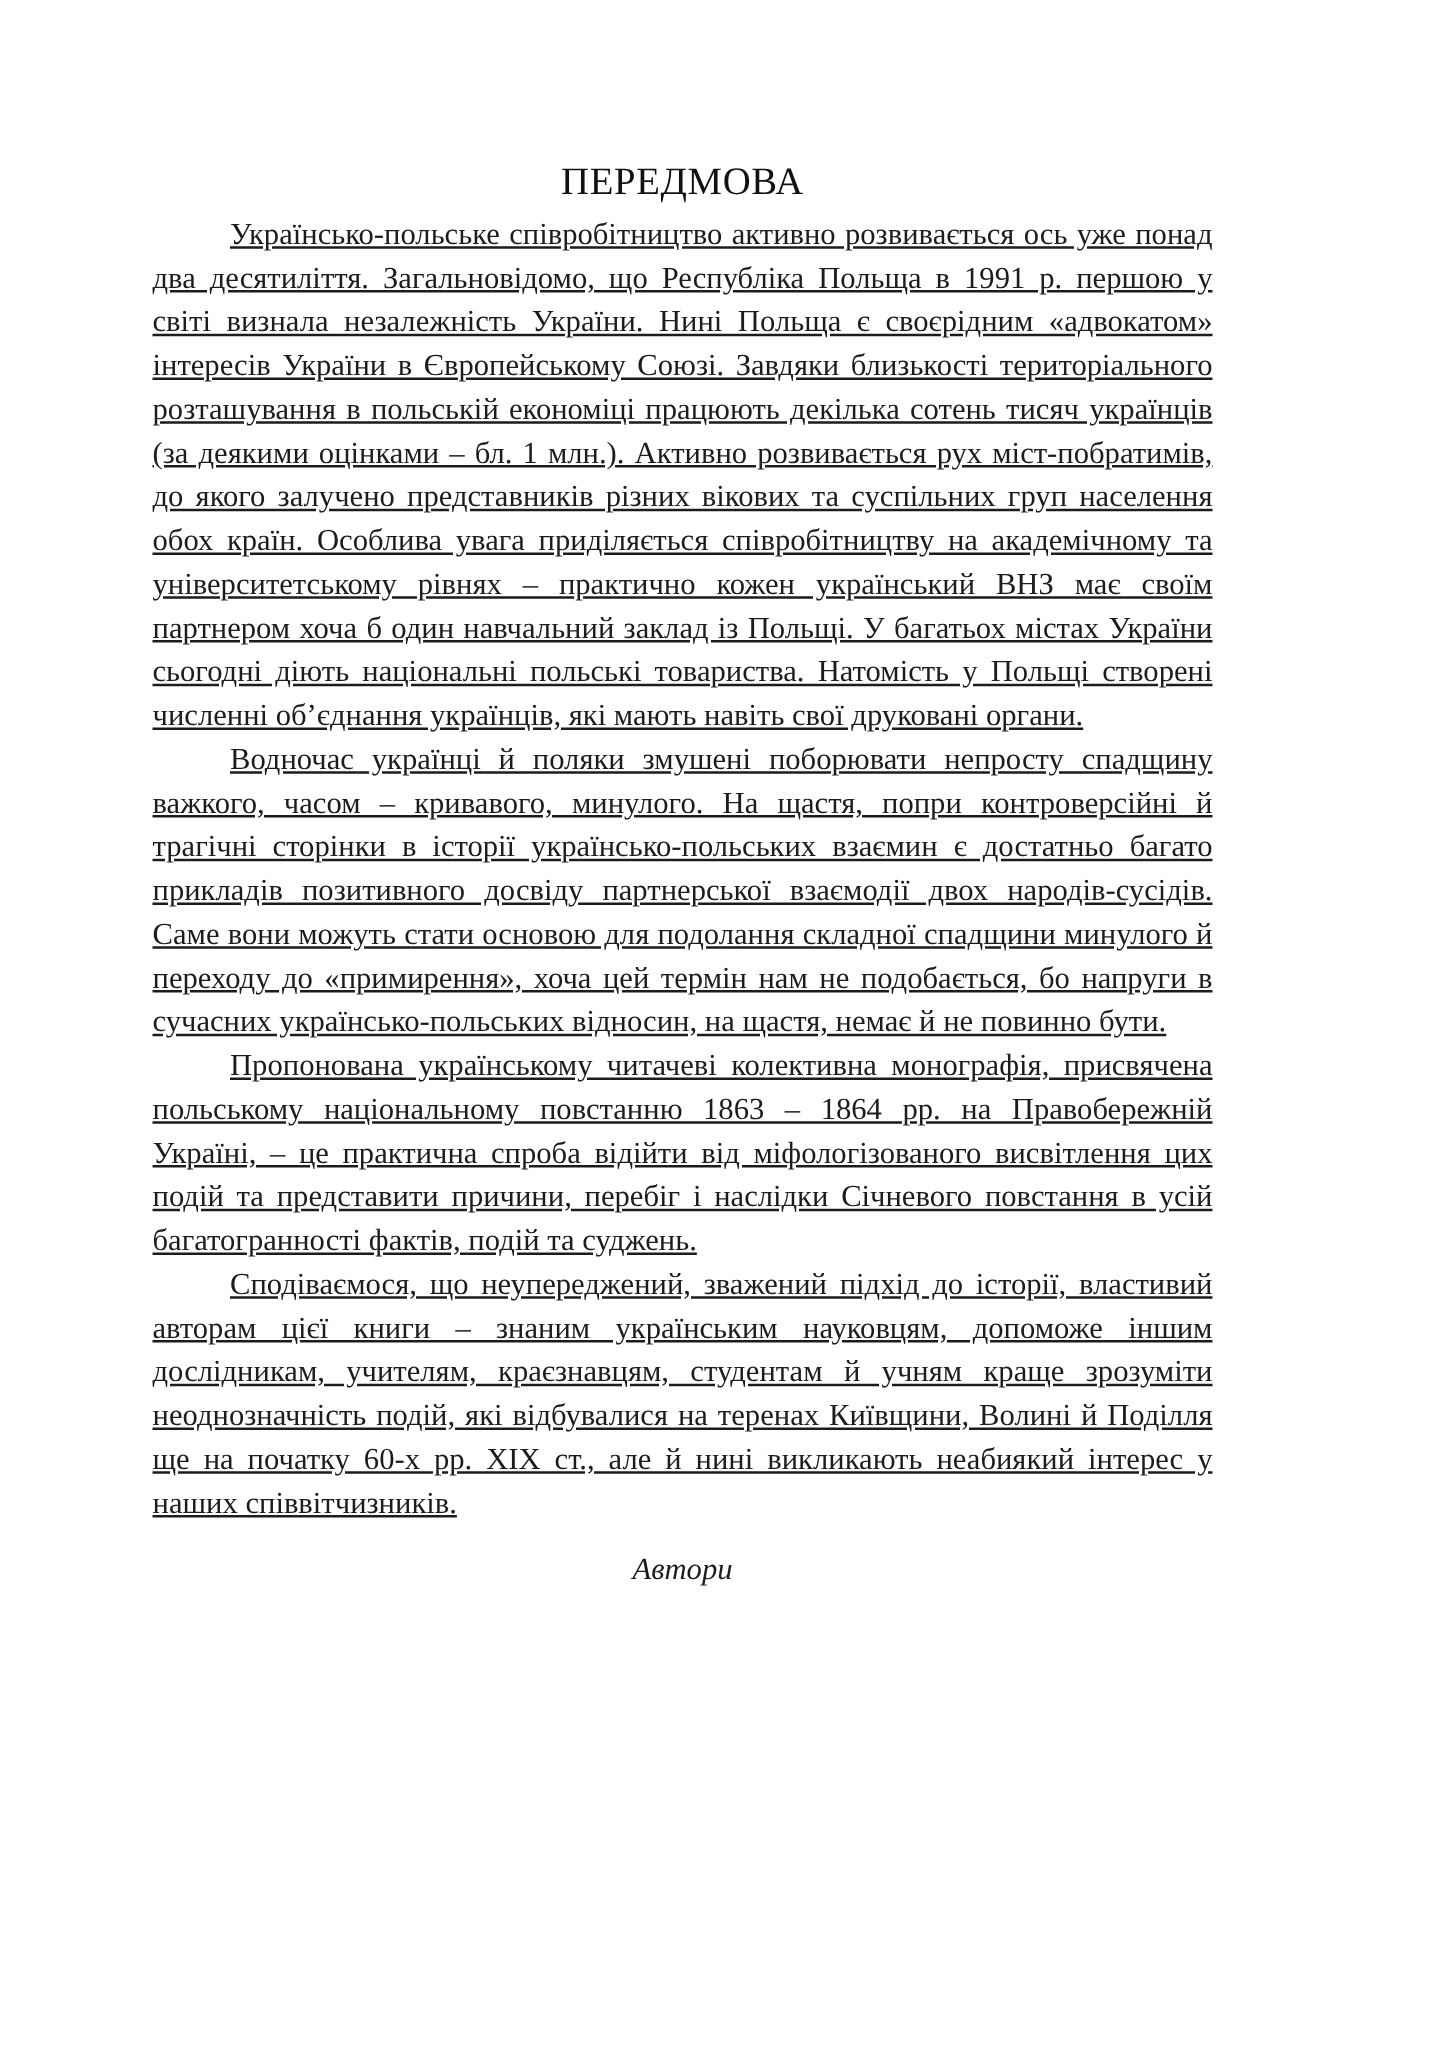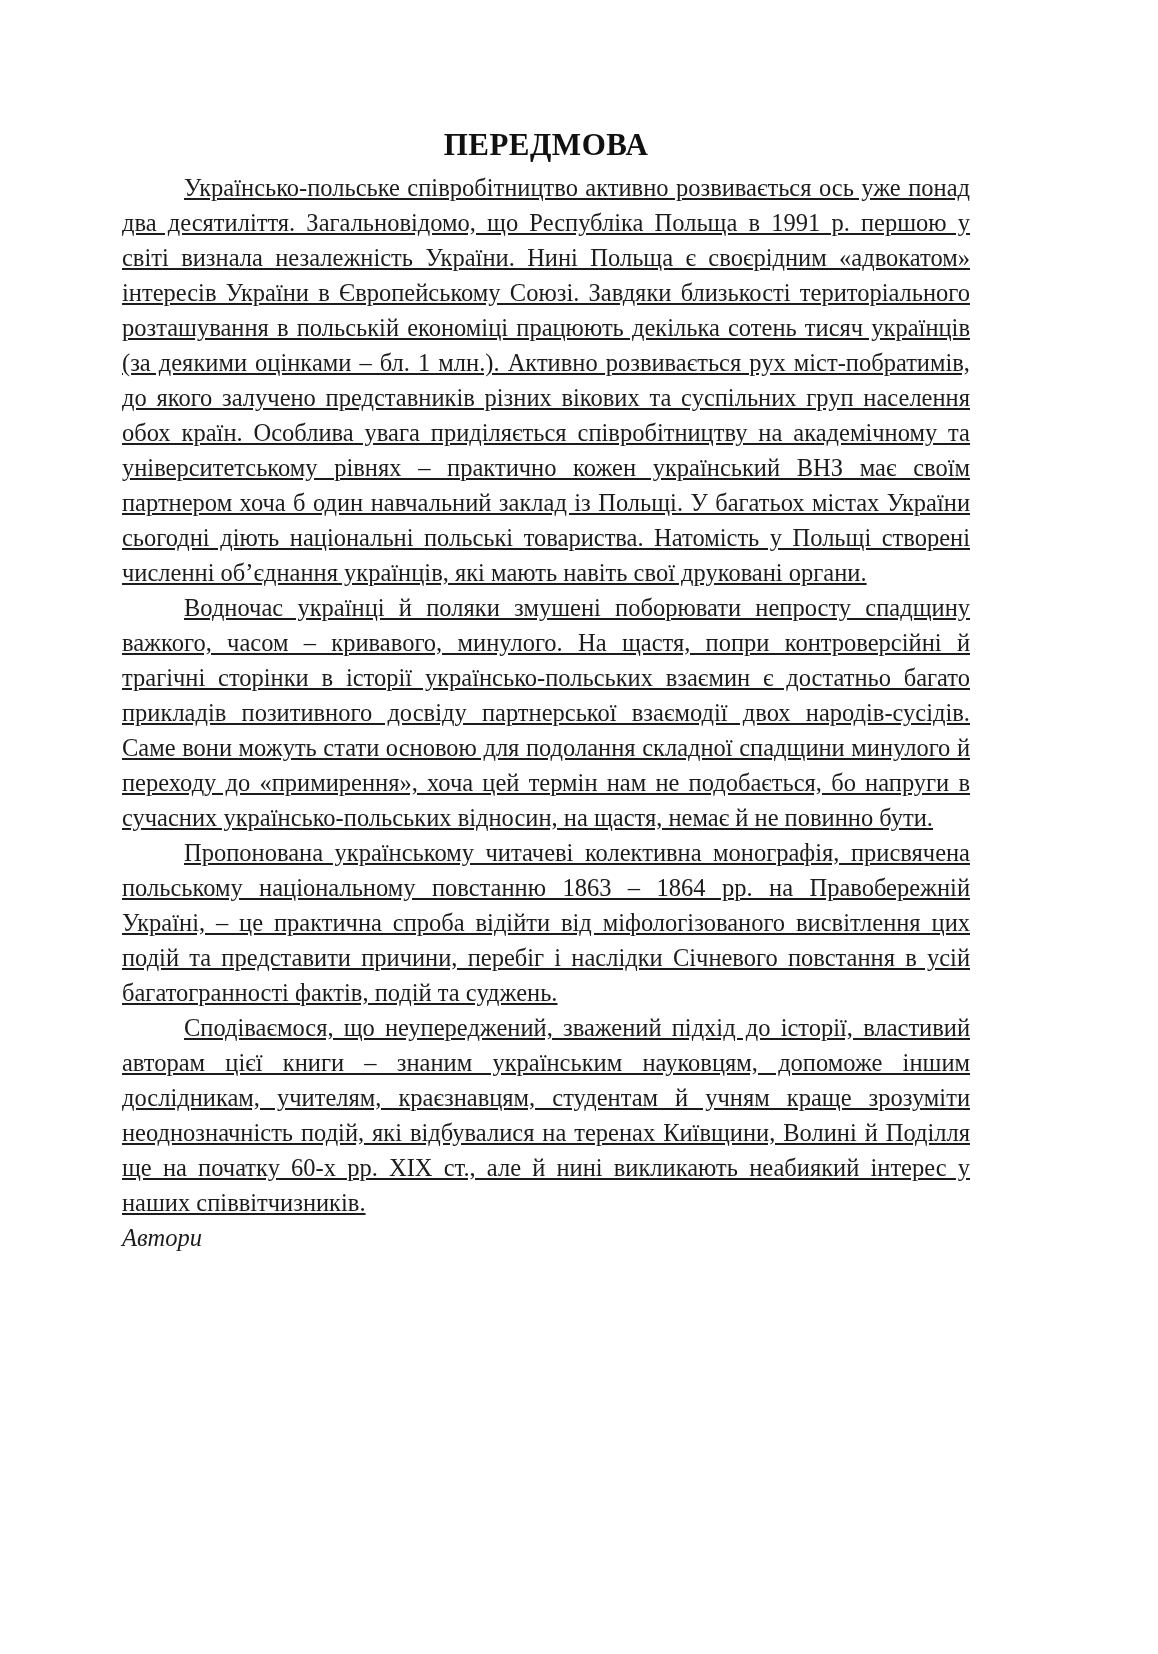--- a/index.html
+++ b/index.html
@@ -15,36 +15,36 @@
     box-sizing: border-box;
     padding: 126px 188px 0 122px;
     font-family: "Liberation Serif", serif;
     font-size: 24.5px;
     line-height: 35px;
     color: #1c1c1c;
     overflow: hidden;
   }
   .title {
     font-size: 31px;
-    font-weight: bold;
+    font-weight: normal;
     text-align: center;
     letter-spacing: 0.5px;
     margin: 0 0 6px 0;
     line-height: 38px;
     color: #111111;
   }
   .para {
     margin: 0;
     text-align: justify;
     text-indent: 62px;
     text-decoration: underline;
   }
   .signature {
-    margin: 0;
-    text-align: left;
+    margin: 18px;
+    text-align: center;
     font-style: italic;
   }
 </style>
 </head>
 <body>
 
 <div class="page">
   <h1 class="title">ПЕРЕДМОВА</h1>
 
   <p class="para">Українсько-польське співробітництво активно розвивається ось уже понад два десятиліття. Загальновідомо, що Республіка Польща в 1991 р. першою у світі визнала незалежність України. Нині Польща є своєрідним «адвокатом» інтересів України в Європейському Союзі. Завдяки близькості територіального розташування в польській економіці працюють декілька сотень тисяч українців (за деякими оцінками – бл. 1 млн.). Активно розвивається рух міст-побратимів, до якого залучено представників різних вікових та суспільних груп населення обох країн. Особлива увага приділяється співробітництву на академічному та університетському рівнях – практично кожен український ВНЗ має своїм партнером хоча б один навчальний заклад із Польщі. У багатьох містах України сьогодні діють національні польські товариства. Натомість у Польщі створені численні об’єднання українців, які мають навіть свої друковані органи.</p>

